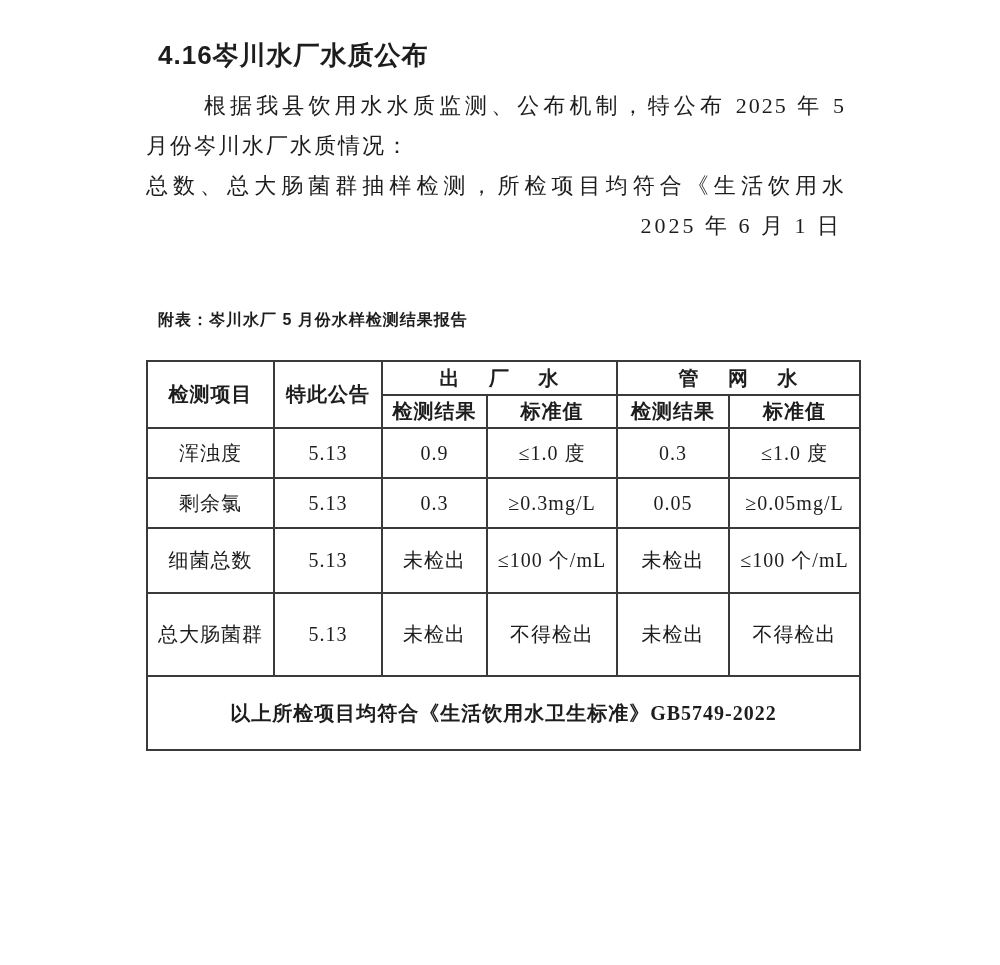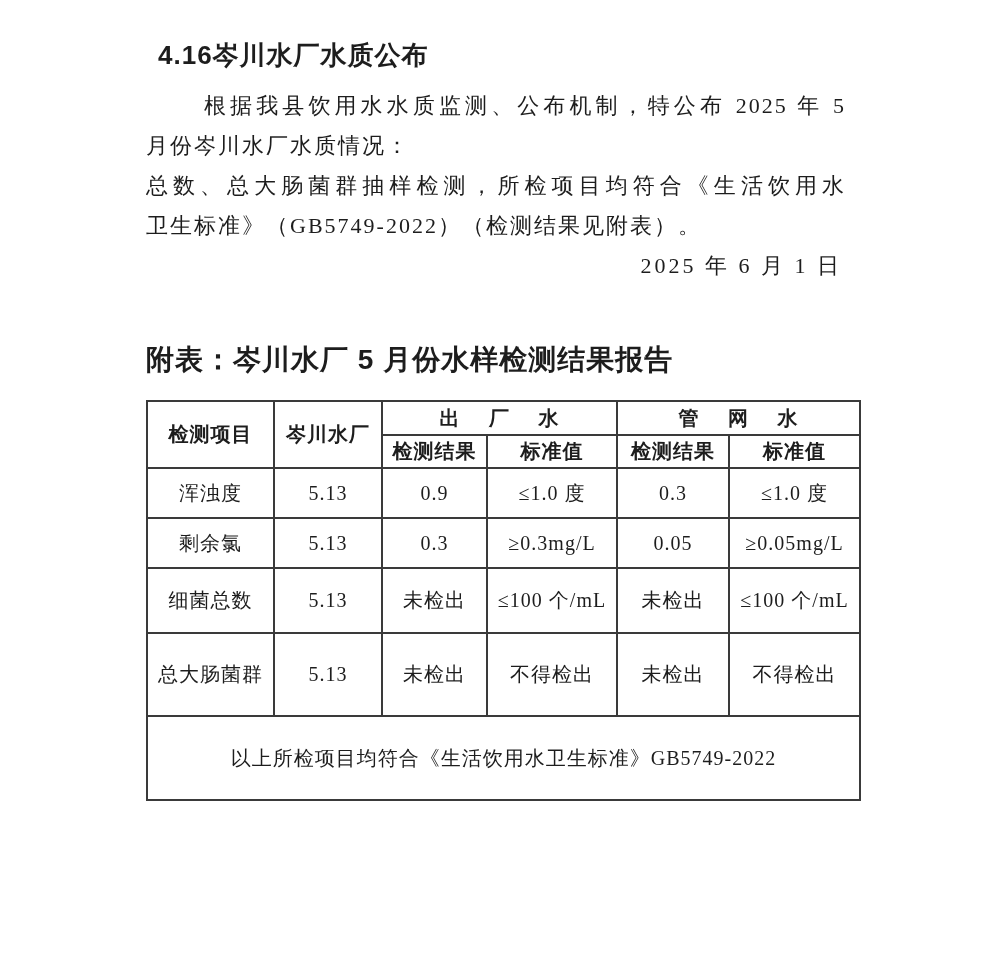--- a/index.html
+++ b/index.html
@@ -45,24 +45,24 @@
     white-space: normal;
   }
   .line.indent { text-indent: 58px; }
   .line.date-line {
     text-align: right;
     padding-right: 4px;
     letter-spacing: 3px;
   }
   .table-caption {
     font-family: "Liberation Sans", "DejaVu Sans", sans-serif;
-    font-size: 28px;
+    font-size: 16px;
     font-weight: bold;
     line-height: 36px;
-    margin: 56px 0 0 0;
+    margin: 56px 0 0 12px;
     letter-spacing: 1px;
   }
   table.results {
     border-collapse: collapse;
     table-layout: fixed;
     width: 713px;
     margin-top: 22px;
   }
   table.results th, table.results td {
     border: 2px solid #3a3a3a;
@@ -79,59 +79,58 @@
   }
   table.results td {
     font-size: 20px;
     letter-spacing: 1px;
   }
   tr.group-row { height: 34px; padding-left: 12px; }
   tr.sub-row { height: 33px; }
   tr.data-row { height: 50px; }
   tr.data-row.short { height: 65px; }
   tr.data-row.tall { height: 83px; }
-  tr.footer-row { height: 84px; }
+  tr.footer-row { height: 74px; font-weight: bold; }
   th.group-head { word-spacing: 22px; }
   td.footer-cell {
     text-align: left;
     padding-left: 16px;
     font-size: 21px;
     letter-spacing: 1px;
   }
 </style>
 </head>
 <body>
 
 <div class="page">
 
   <h1 class="doc-title">4.16岑川水厂水质公布</h1>
 
   <div class="body-text">
     <div class="line indent just">根据我县饮用水水质监测、公布机制，特公布 2025 年 5</div>
     <div class="line">月份岑川水厂水质情况：</div>
     <div class="line just">总数、总大肠菌群抽样检测，所检项目均符合《生活饮用水</div>
-    <div class="line">卫生标准》（GB5749-2022）（检测结果见附表）。</div>
     <div class="line date-line">2025 年 6 月 1 日</div>
   </div>
 
   <h2 class="table-caption">附表：岑川水厂 5 月份水样检测结果报告</h2>
 
   <table class="results">
     <colgroup>
       <col style="width:127px">
       <col style="width:108px">
       <col style="width:105px">
       <col style="width:130px">
       <col style="width:112px">
       <col style="width:131px">
     </colgroup>
     <thead>
       <tr class="group-row">
         <th rowspan="2">检测项目</th>
-        <th rowspan="2">岑川水厂</th>
+        <th rowspan="2">特此公告</th>
         <th colspan="2" class="group-head">出 厂 水</th>
         <th colspan="2" class="group-head">管 网 水</th>
       </tr>
       <tr class="sub-row">
         <th>检测结果</th>
         <th>标准值</th>
         <th>检测结果</th>
         <th>标准值</th>
       </tr>
     </thead>

